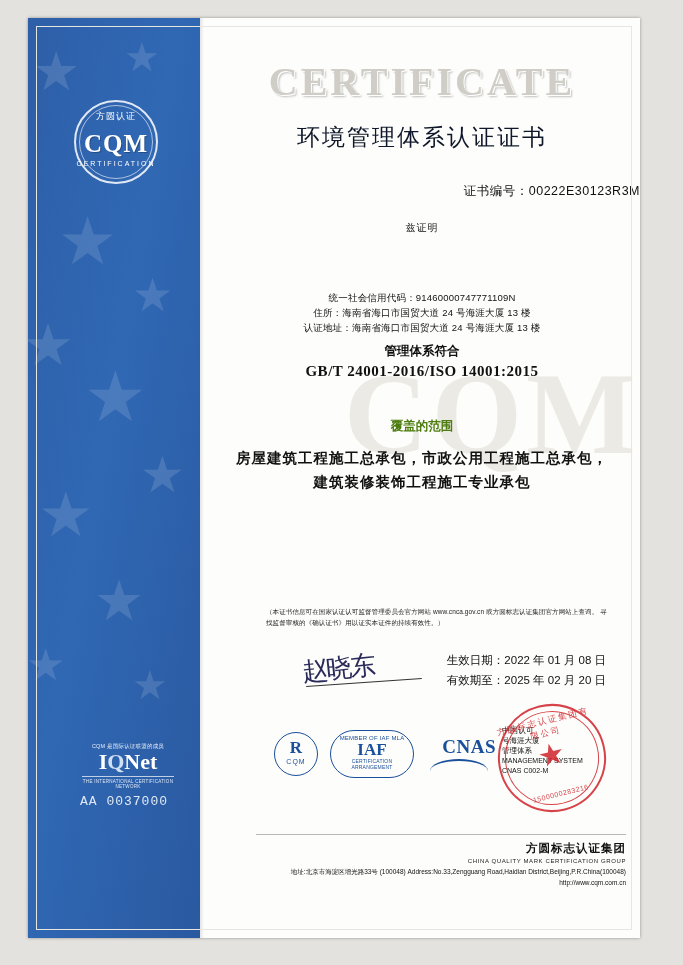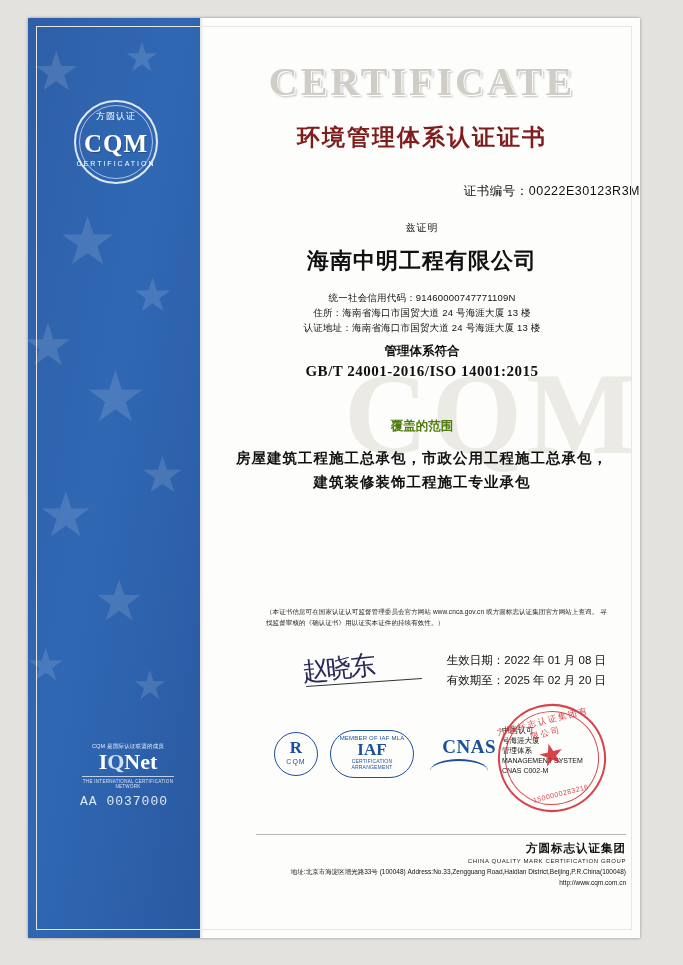--- a/index.html
+++ b/index.html
@@ -116,21 +116,21 @@
     text-align:center;
     font-family:"Liberation Serif", serif;
     font-size:40px;font-weight:bold;
     letter-spacing:3px;
     color:#cfcdc6;
     text-shadow:1px 1px 0 #ffffff, 2px 2px 2px rgba(120,120,120,.45);
   }
   .title-cn{
     position:absolute;left:0;right:0;top:104px;
     text-align:center;
-    font-size:23px;font-weight:bold;color:#7f1d1d;
+    font-size:23px;font-weight:normal;color:#0f172a;
     letter-spacing:2px;
   }
   .cert-no{
     position:absolute;left:0;right:0;top:165px;
     text-align:right;font-size:12.5px;color:#111;letter-spacing:.5px;
   }
   .hereby{
     position:absolute;left:0;right:0;top:203px;
     text-align:center;font-size:10px;color:#111;letter-spacing:1px;
   }
@@ -298,21 +298,20 @@
     </div>
     <div class="band-edge"></div>
 
     <div class="content">
       <div class="watermark">CQM</div>
 
       <div class="title-en">CERTIFICATE</div>
       <div class="title-cn">环境管理体系认证证书</div>
       <div class="cert-no">证书编号：00222E30123R3M</div>
       <div class="hereby">兹证明</div>
-      <div class="company">海南中明工程有限公司</div>
 
       <div class="info-lines">
         <div>统一社会信用代码：91460000747771109N</div>
         <div>住所：海南省海口市国贸大道 24 号海涯大厦 13 楼</div>
         <div>认证地址：海南省海口市国贸大道 24 号海涯大厦 13 楼</div>
       </div>
 
       <div class="std-label">管理体系符合</div>
       <div class="std-value">GB/T 24001-2016/ISO 14001:2015</div>
 

